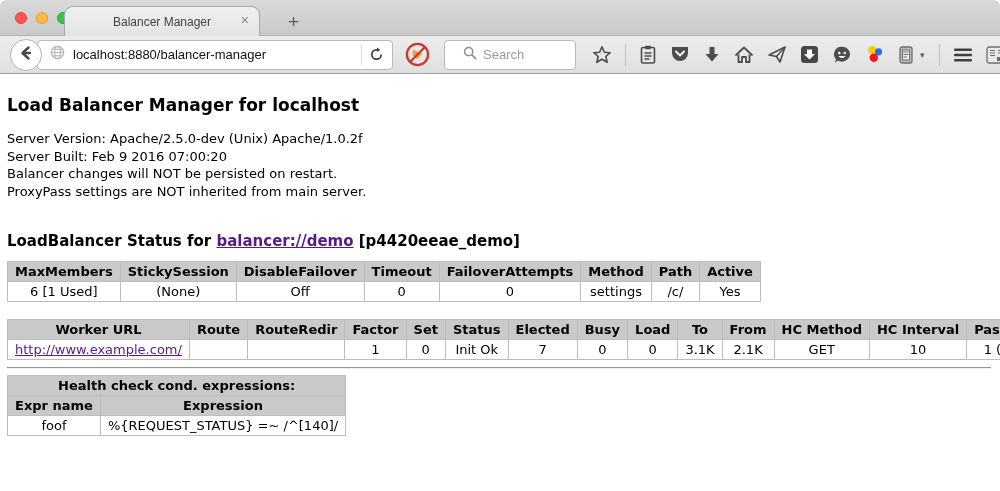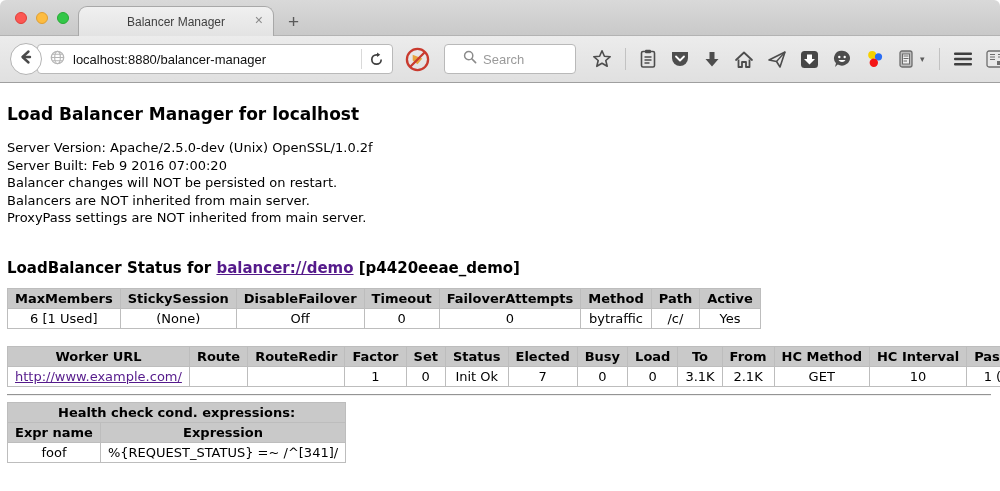--- a/index.html
+++ b/index.html
@@ -12,33 +12,33 @@
   
   .tabstrip { position: relative; height: 36px;
               background: linear-gradient(#d9d9d9, #c9c9c9);
               border-bottom: 1px solid #b3b3b3; }
   .lights { position: absolute; left: 15px; top: 12px; display: flex; gap: 9px; }
   .light { width: 12px; height: 12px; border-radius: 50%; }
   .light.red    { background: #fc5753; border: 1px solid #df3e38; }
   .light.yellow { background: #fdbc40; border: 1px solid #de9f34; }
   .light.green  { background: #33c748; border: 1px solid #27aa35; }
 
-  .tab { position: absolute; left: 78px; bottom: -1px; width: 196px; height: 30px;
+  .tab { position: absolute; left: 64px; bottom: -1px; width: 196px; height: 30px;
          background: linear-gradient(#f0f0f0, #e3e3e3);
          border: 1px solid #a8a8a8; border-bottom: none;
          border-radius: 9px 9px 0 0;
          display: flex; align-items: center; justify-content: center;
          font-family: "Liberation Sans", sans-serif; font-size: 12px; color: #3f3f3f; }
   .tab-close { position: absolute; right: 10px; top: 6px; color: #8a8a8a;
                font-size: 14px; line-height: 14px; cursor: default; }
   .newtab { position: absolute; left: 288px; bottom: 4px; color: #5a5a5a;
             font-size: 19px; line-height: 19px; font-family: "Liberation Sans", sans-serif; }
 
   
-  .navbar { height: 47px; background: linear-gradient(#ececec, #e0e0e0);
+  .navbar { height: 38px; background: linear-gradient(#ececec, #e0e0e0);
             border-bottom: 1px solid #9f9f9f;
             display: flex; align-items: center; padding: 0 10px;
             font-family: "Liberation Sans", sans-serif; }
   .back-btn { width: 32px; height: 32px; border-radius: 50%; background: #fff;
               border: 1px solid #b4b4b4; display: flex; align-items: center;
               justify-content: center; z-index: 2; flex: none; }
   .urlbar { height: 30px; width: 356px; background: #fff; border: 1px solid #b9b9b9;
             border-radius: 4px; margin-left: -5px; display: flex; align-items: center;
             padding-left: 12px; flex: none; }
   .url-text { font-size: 13px; margin-left: 8px; white-space: nowrap; }
@@ -238,24 +238,23 @@
             <path d="M11 11 H16 V15 H11 Z" fill="#6d6d6d"></path>
           </svg>
       </span>
     </div>
   </div>
 
   <div class="content">
     <h1 class="page-title">Load Balancer Manager for localhost</h1>
 
     <div class="info-lines">
-      <div>Server Version: Apache/2.5.0-dev (Unix) OpenSSL/1.0.2f</div>
+      <div>Server Version: Apache/2.5.0-dev (Unix) Apache/1.0.2f</div>
       <div>Server Built: Feb 9 2016 07:00:20</div>
       <div>Balancer changes will NOT be persisted on restart.</div>
-      <div>Balancers are NOT inherited from main server.</div>
       <div>ProxyPass settings are NOT inherited from main server.</div>
     </div>
 
     <div class="status-heading"><span>LoadBalancer Status for </span><a href="#">balancer://demo</a><span> [p4420eeae_demo]</span></div>
 
     <table class="balancer-table">
       <tbody>
           <tr>
         <th>MaxMembers</th>
         <th>StickySession</th>
@@ -265,21 +264,21 @@
         <th>Method</th>
         <th>Path</th>
         <th>Active</th>
       </tr>
       <tr>
         <td>6 [1 Used]</td>
         <td>(None)</td>
         <td>Off</td>
         <td>0</td>
         <td>0</td>
-        <td>bytraffic</td>
+        <td>settings</td>
         <td>/c/</td>
         <td>Yes</td>
       </tr>
     </tbody>
       </table>
 
     <table class="worker-table">
       <tbody>
           <tr>
         <th>Worker URL</th>
@@ -324,19 +323,19 @@
       <tbody>
           <tr>
         <th colspan="2">Health check cond. expressions:</th>
       </tr>
       <tr>
         <th class="name-col">Expr name</th>
         <th class="expr-col">Expression</th>
       </tr>
       <tr>
         <td>foof</td>
-        <td class="left">%{REQUEST_STATUS} =~ /^[341]/</td>
+        <td class="left">%{REQUEST_STATUS} =~ /^[140]/</td>
       </tr>
     </tbody>
       </table>
 
   </div>
 </div>
 
 </body></html>

